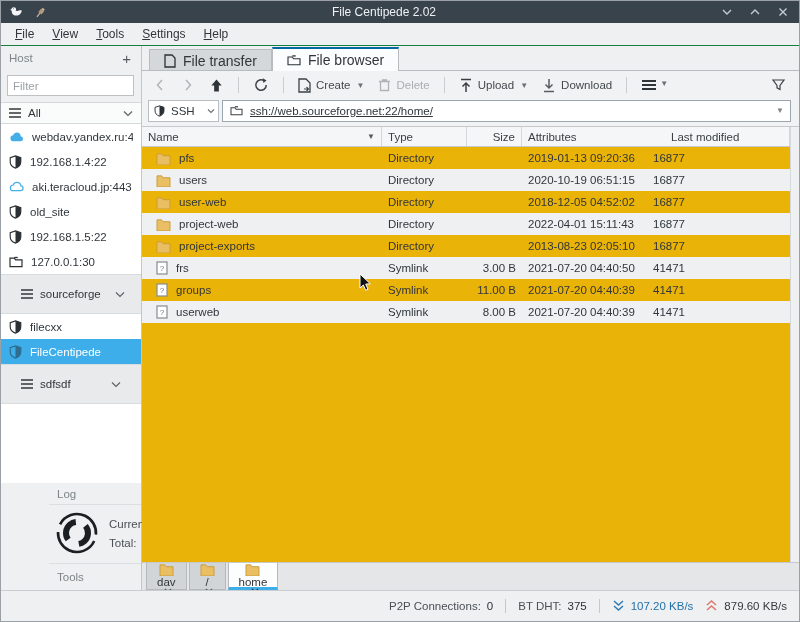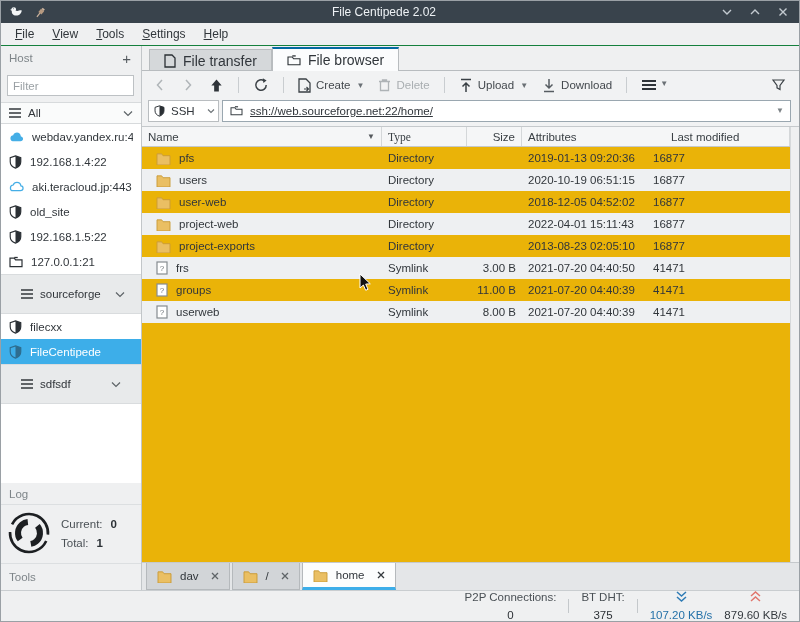--- a/index.html
+++ b/index.html
@@ -36,21 +36,21 @@
   .all-row{ height:22px; display:flex; align-items:center; gap:7px; padding:0 8px; background:#fafbfb;
             border-top:1px solid #d7dadc; border-bottom:1px solid #d7dadc; }
   .all-row .grow, .group-row .grow{ flex:1; }
   .side-list{ background:#fff; }
   .side-item{ height:25px; display:flex; align-items:center; gap:8px; padding:0 8px; background:#fff; cursor:pointer; }
   .side-item .lbl{ white-space:nowrap; overflow:hidden; }
   .side-item.selected{ background:#3daee9; color:#fff; }
   .group-row{ height:40px; display:flex; align-items:center; gap:7px; padding:0 20px; background:#e8eaeb;
               border-top:1px solid #d9dcde; border-bottom:1px solid #d9dcde; }
   .side-filler{ flex:1; background:#fff; }
-  .side-section{ background:#eff0f1; }
+  .side-section{ background:#eff0f1;padding-left:48px; }
   .sec-label{ height:22px; display:flex; align-items:center; padding:0 8px; color:#7e8589; border-bottom:1px solid #dcdfe1; }
   .log-stats{ display:flex; align-items:center; gap:10px; padding:6px 6px 8px 6px; border-bottom:1px solid #dcdfe1; }
   .log-nums{ font-size:11.5px; color:#4a5055; display:flex; flex-direction:column; gap:7px; }
   .log-nums .pair{ display:flex; gap:8px; }
   .log-nums .v{ font-weight:bold; color:#2c3136; }
   .sec-label.last{ border-bottom:none; height:26px; }
 
   
   .main{ flex:1; display:flex; flex-direction:column; min-width:0; }
   .tabstrip{ height:25px; display:flex; align-items:flex-end; padding-left:7px; gap:0; flex:0 0 auto; }
@@ -77,44 +77,44 @@
                gap:7px; padding:0 2px 0 7px; font-size:11.5px; }
   .addr-field .url{ flex:1; white-space:nowrap; overflow:hidden;text-decoration:underline; }
   .addr-drop{ width:16px; height:20px; display:flex; align-items:center; justify-content:center; color:#7d8387;
               font-size:8px; cursor:pointer; }
 
   
   .file-area{ flex:1; position:relative; background:#eab308; border-top:1px solid #c5c9cc; display:flex; min-height:0; }
   .table-wrap{ flex:1; display:flex; flex-direction:column; min-width:0; }
   .thead{ display:flex; height:20px; background:#f5f6f7; border-bottom:1px solid #c5c9cc; font-size:11.5px; color:#3a4045; flex:0 0 auto; }
   .th{ display:flex; align-items:center; padding:0 6px; border-right:1px solid #d4d7d9; overflow:hidden; }
-  .th.c-name{ width:240px; } .th.c-type{ width:85px;font-family:Liberation Serif, serif; } .th.c-size{ width:55px; justify-content:flex-end; }
+  .th.c-name{ width:240px; } .th.c-type{ width:85px; } .th.c-size{ width:55px; justify-content:flex-end; }
   .th.c-mod{ width:125px; } .th.c-attr{ flex:1; border-right:none; }
   .th .grow{ flex:1; }
   .sort-arrow{ font-size:8px; color:#55595d; margin-left:4px; }
   .trow{ display:flex; height:22px; align-items:center; font-size:11.5px; cursor:default; }
   .trow:nth-child(even){ background:#eef0f2; }
   .td{ padding:0 6px; overflow:hidden; white-space:nowrap; }
   .td.c-name{ width:240px; display:flex; align-items:center; gap:8px; padding-left:14px; }
   .td.c-type{ width:85px; } .td.c-size{ width:55px; text-align:right; }
   .td.c-mod{ width:125px; } .td.c-attr{ flex:1; }
   .vscroll{ width:9px; background:#eff0f1; border-left:1px solid #d6d9db; flex:0 0 auto; }
 
   
   .bottomtabs{ height:28px; background:#e4e6e8; border-top:1px solid #c5c9cc; display:flex; align-items:stretch;
                padding-left:4px; flex:0 0 auto; }
-  .btab{ display:flex; align-items:center; gap:8px; padding:0 10px; font-size:11.5px; background:#d2d5d8;
-         border:1px solid #b5b9bc; border-top:none; border-bottom:1px solid #b5b9bc; margin-right:2px; cursor:pointer; }
+  .btab{ display:flex; align-items:center; gap:0; padding:0 10px; font-size:11.5px; background:#d2d5d8;
+         border:1px solid #b5b9bc; border-top:none; border-bottom:1px solid #b5b9bc; margin-right:2px; cursor:pointer;flex-direction:column; }
   .btab.active{ background:#fcfdfd; border-bottom:3px solid #3daee9; }
   .btab .x{ display:flex; align-items:center; margin-left:4px; cursor:pointer; }
 
   
   .statusbar{ height:31px; background:#eff0f1; border-top:1px solid #c9cdd0; display:flex; align-items:center;
               justify-content:flex-end; gap:12px; padding:0 12px; font-size:11.5px; color:#4a5055; flex:0 0 auto; }
-  .st-group{ display:flex; align-items:center; gap:6px;flex-direction:column; }
+  .st-group{ display:flex; align-items:center; gap:6px; }
   .st-sep{ width:1px; height:14px; background:#c4c8cb; }
   .st-val{ color:#2c3136; }
   .down-txt{ color:#2471a8; }
   .up-txt{ color:#34393e; }
 
   
   .cursor{ position:absolute; left:358px; top:272px; z-index:50; pointer-events:none; }
 
   .icon{ display:inline-flex; flex:0 0 auto; }
 </style>
@@ -238,21 +238,21 @@
           </span>
           <span class="lbl">192.168.1.5:22</span>
         </div>
         <div class="side-item">
           <span class="icon">
             <svg width="14" height="12" viewBox="0 0 16 14">
                 <path d="M1 2.5h5l1.5 2H15V12.5H1z" fill="none" stroke="#2b3035" stroke-width="1.4"></path>
                 <path d="M6 1h4v1.5H6z" fill="#2b3035"></path>
               </svg>
           </span>
-          <span class="lbl">127.0.0.1:21</span>
+          <span class="lbl">127.0.0.1:30</span>
         </div>
       </div>
 
       <div class="group-row">
         <span class="icon">
           <svg width="12" height="10" viewBox="0 0 12 10">
               <path d="M0 1h12M0 5h12M0 9h12" stroke="#33383c" stroke-width="1.6"></path>
             </svg>
         </span>
         <span>sourceforge</span>

